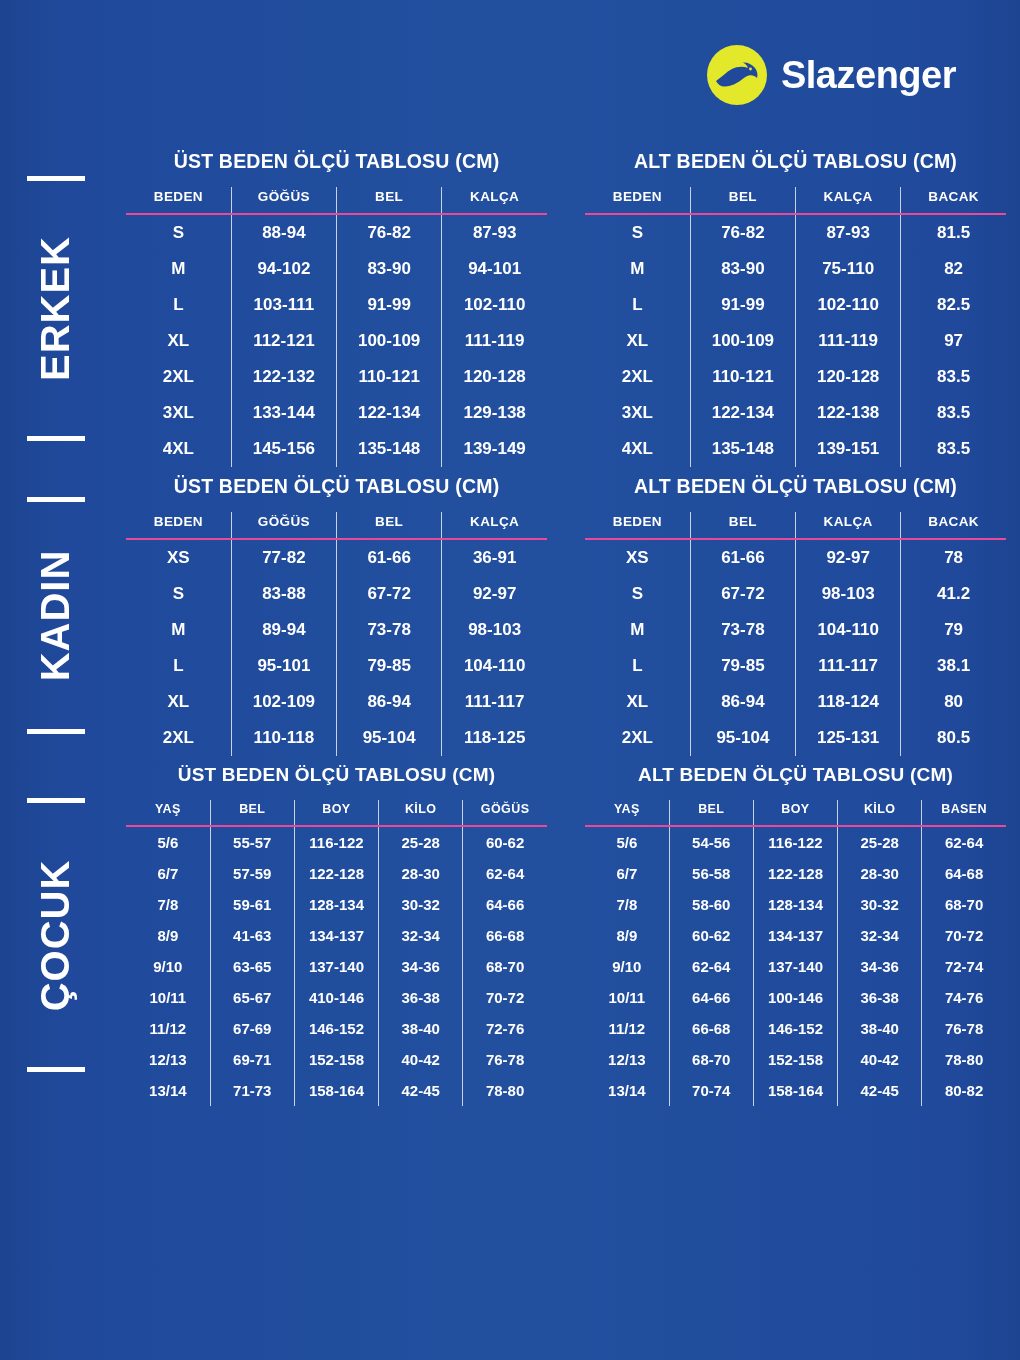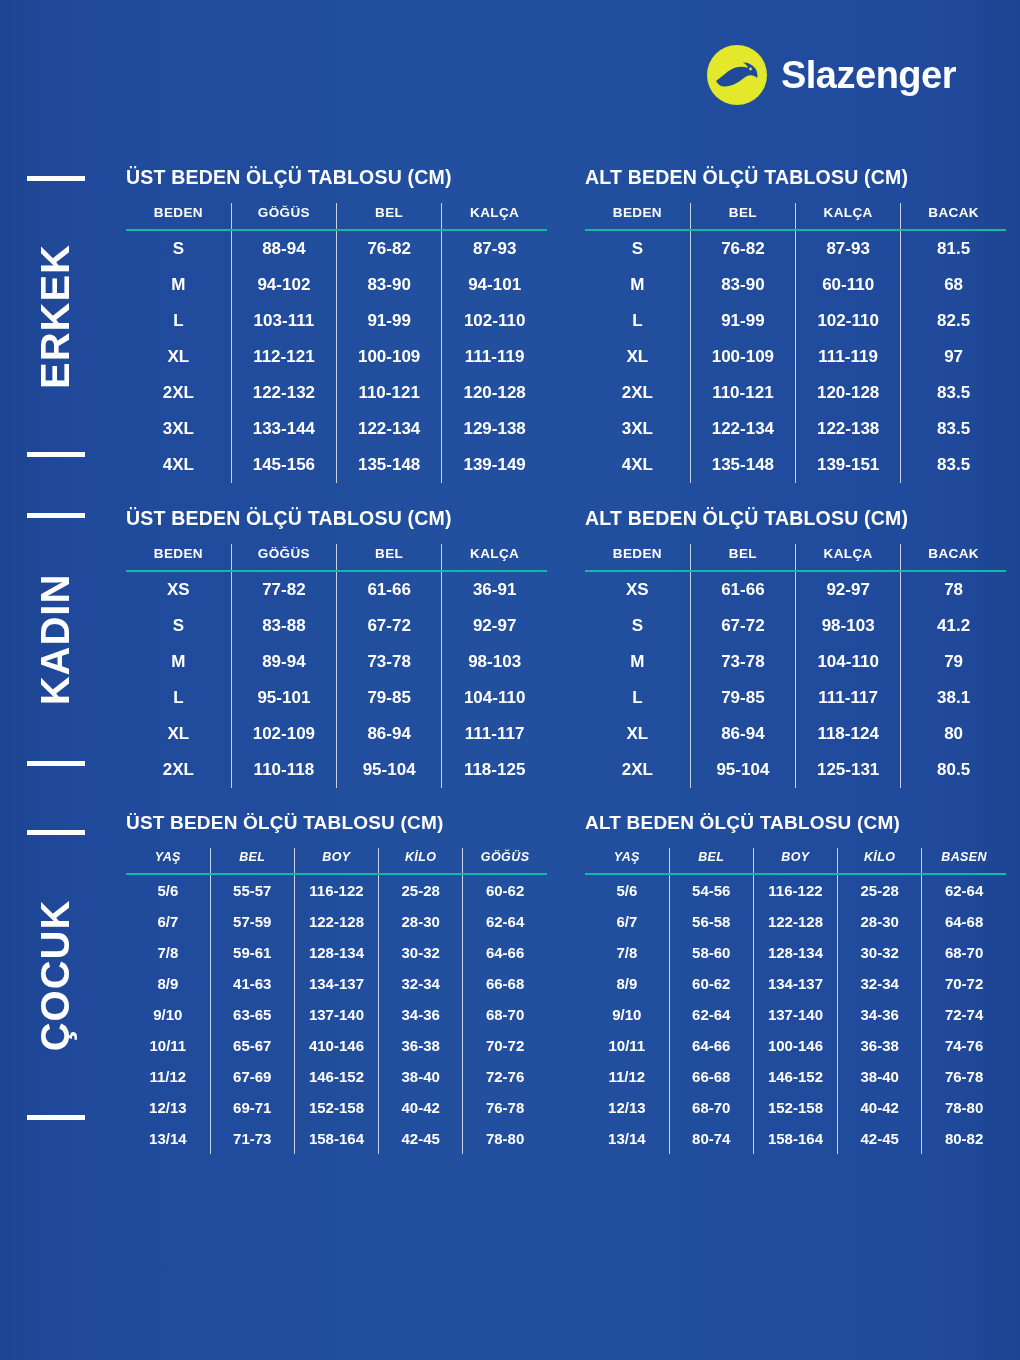--- a/index.html
+++ b/index.html
@@ -94,55 +94,55 @@
   .table-block {
     flex: 1;
     padding: 0 14px;
   }
   .table-block.right { padding-left: 24px; }
 
   .tbl-title {
     font-size: 19.5px;
     font-weight: bold;
     letter-spacing: 0.2px;
-    margin: 16px 0 14px 0;
-    text-align: left;
+    margin: 0 0 14px 0;
+    text-align: center;
     color: #ffffff;
   }
   table {
     width: 100%;
     border-collapse: collapse;
     table-layout: fixed;
   }
   th {
     font-size: 13.5px;
     font-weight: bold;
     letter-spacing: 0.4px;
     padding: 2px 2px 9px 2px;
     text-align: center;
     color: #ffffff;
-    border-bottom: 2px solid #14b8a6;
+    border-bottom: 2px solid #ec4899;
     white-space: nowrap;
   }
   td {
     font-size: 17px;
     font-weight: bold;
     text-align: center;
     padding: 8px 2px;
     color: #ffffff;
     white-space: nowrap;
   }
   
   th + th, td + td {
     border-left: 1.5px solid rgba(255,255,255,0.75);
   }
   td.size-col { font-size: 17px; }
 
   
-  .kids th { font-size: 12.5px; font-style: italic; }
+  .kids th { font-size: 12.5px; }
   .kids td { font-size: 15px; padding: 7px 2px; }
   .kids .tbl-title { font-size: 19px; }
 
   .section-erkek .side-label span { font-size: 40px; }
   .section-kadin .side-label span { font-size: 40px; }
   .section-cocuk .side-label span { font-size: 40px; }
 </style>
 </head>
 <body>
 
@@ -239,22 +239,22 @@
             <tbody>
               <tr>
                   <td class="size-col">S</td>
                   <td>76-82</td>
                   <td>87-93</td>
                   <td>81.5</td>
                 </tr>
               <tr>
                   <td class="size-col">M</td>
                   <td>83-90</td>
-                  <td>60-110</td>
-                  <td>68</td>
+                  <td>75-110</td>
+                  <td>82</td>
                 </tr>
               <tr>
                   <td class="size-col">L</td>
                   <td>91-99</td>
                   <td>102-110</td>
                   <td>82.5</td>
                 </tr>
               <tr>
                   <td class="size-col">XL</td>
                   <td>100-109</td>
@@ -547,21 +547,21 @@
                 </tr>
               <tr>
                   <td class="size-col">12/13</td>
                   <td>68-70</td>
                   <td>152-158</td>
                   <td>40-42</td>
                   <td>78-80</td>
                 </tr>
               <tr>
                   <td class="size-col">13/14</td>
-                  <td>80-74</td>
+                  <td>70-74</td>
                   <td>158-164</td>
                   <td>42-45</td>
                   <td>80-82</td>
                 </tr>
             </tbody>
           </table>
         </div>
       </div>
     </div>
 

